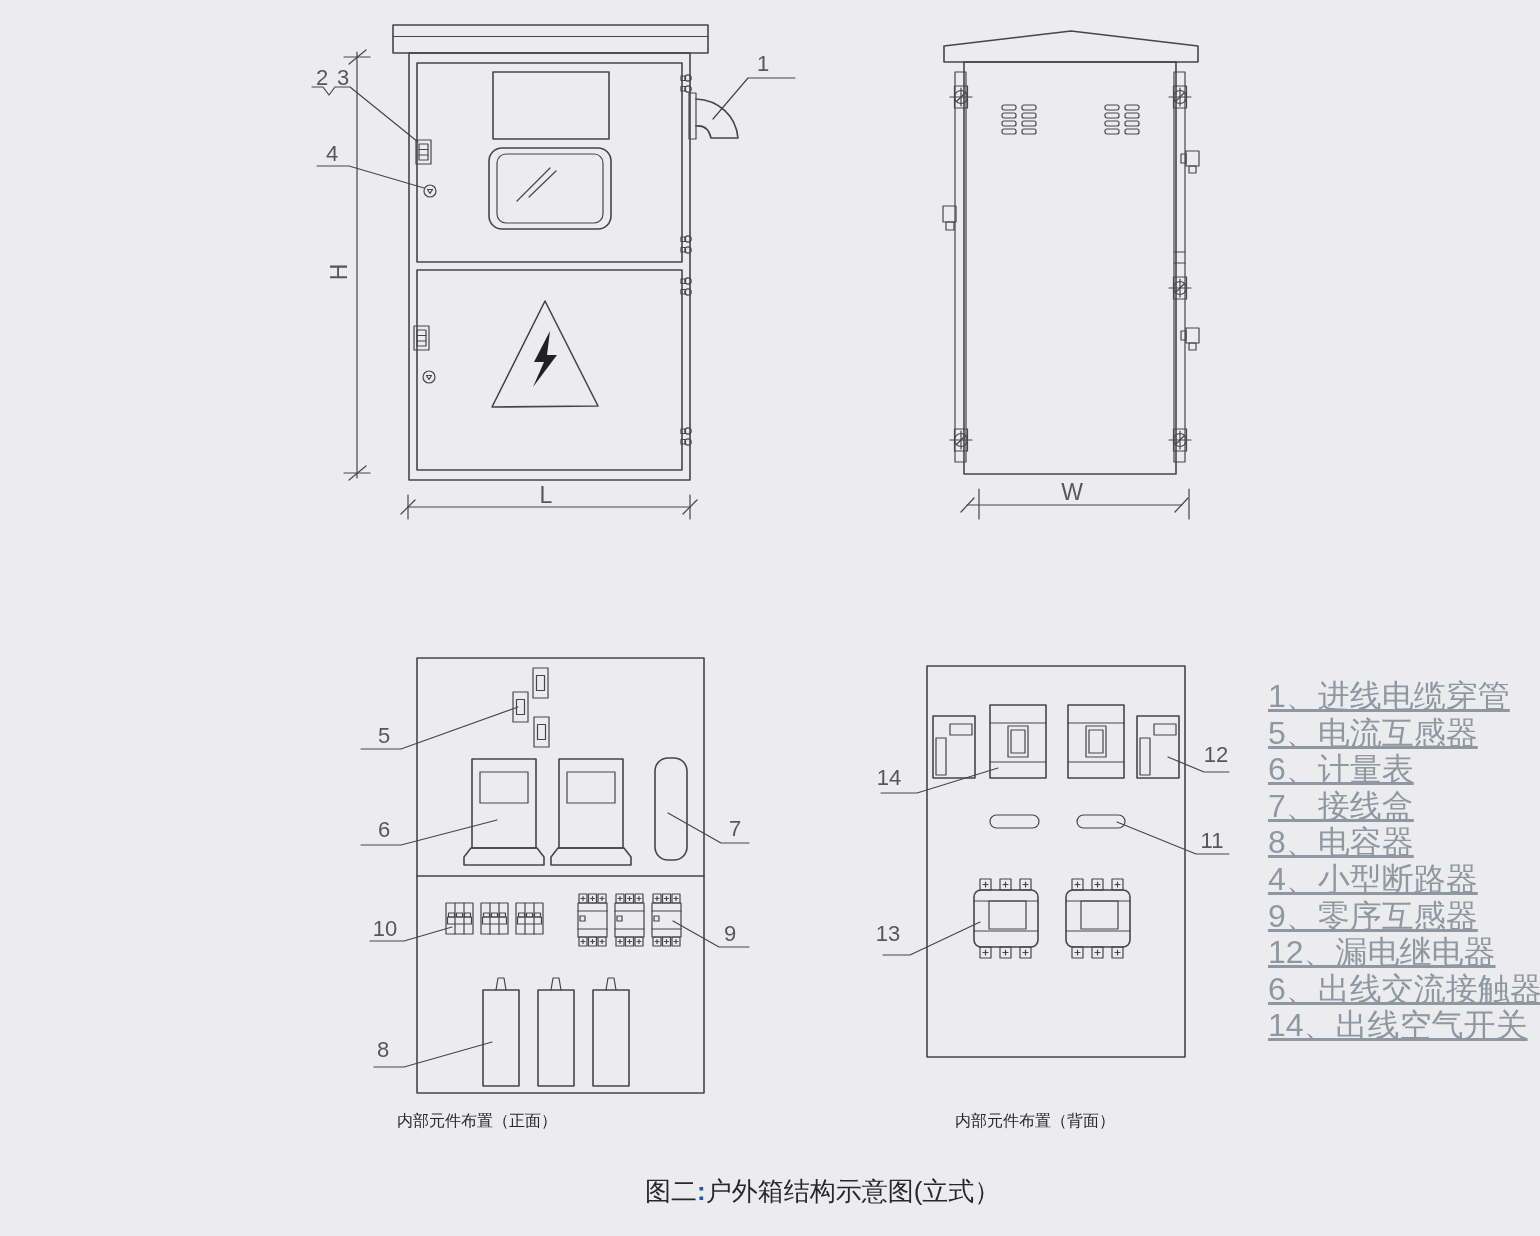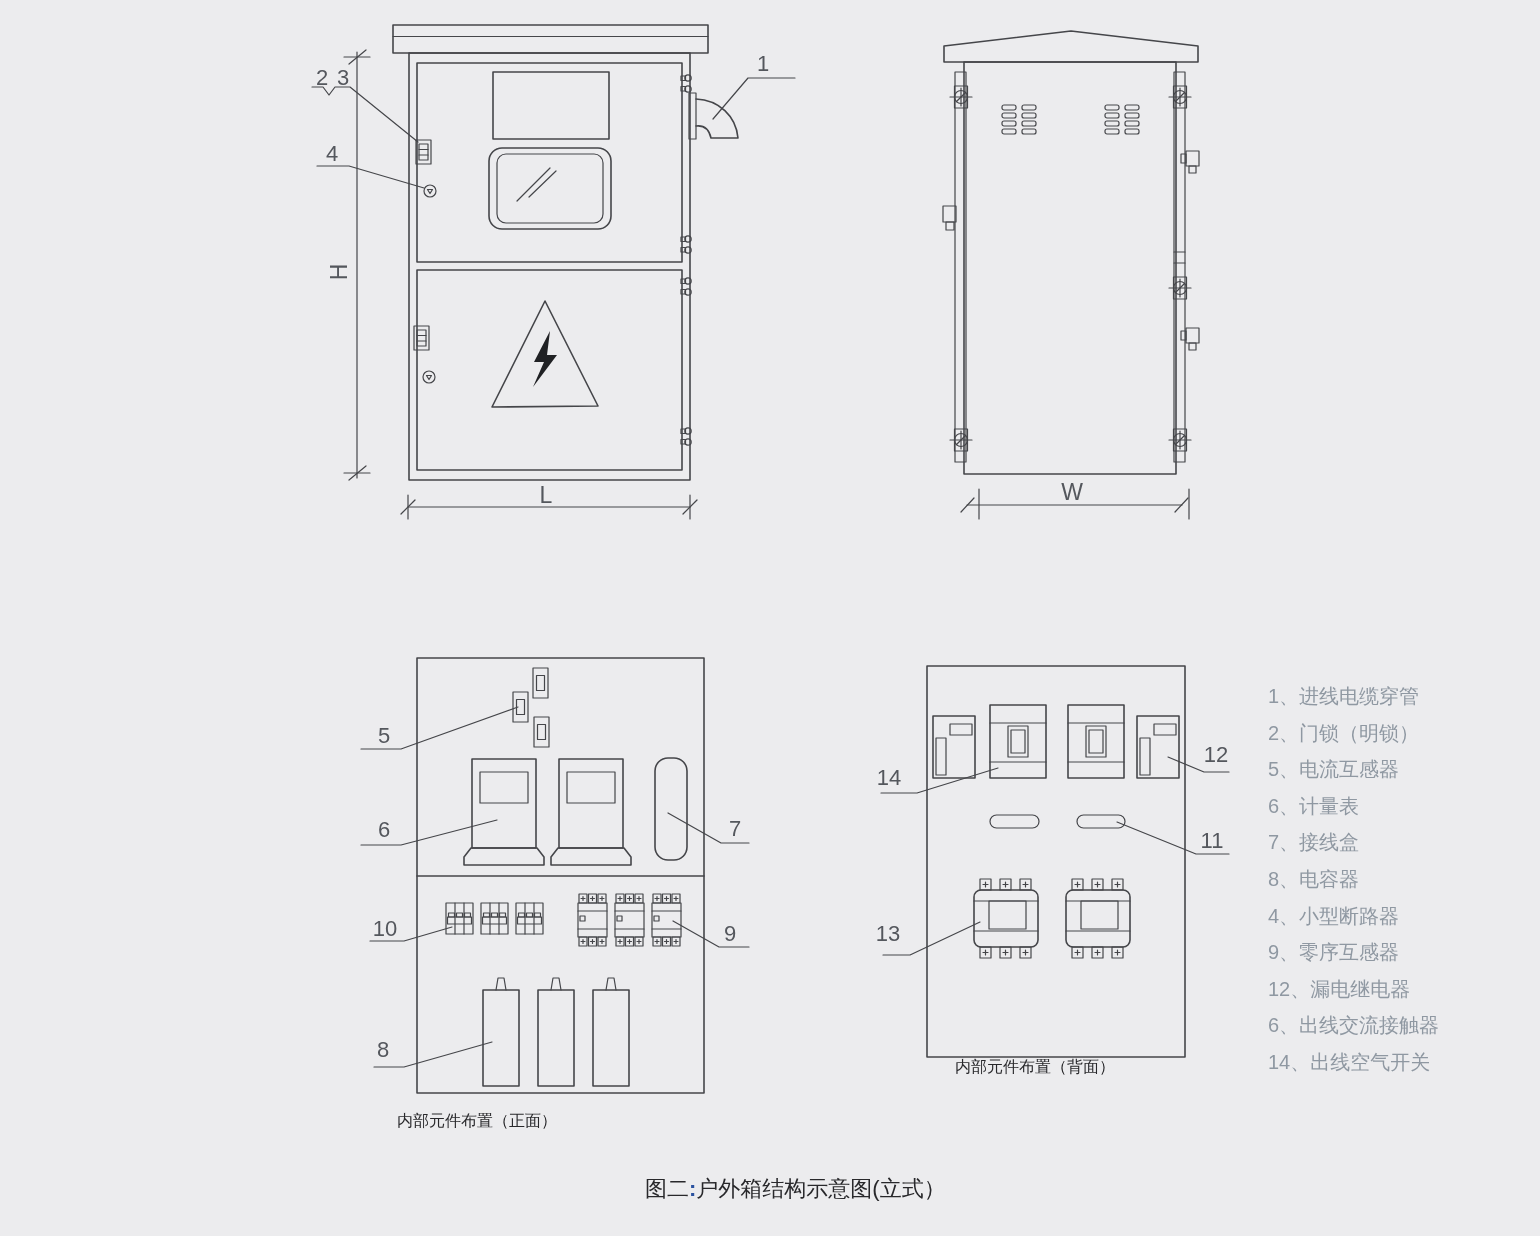--- a/index.html
+++ b/index.html
@@ -4,25 +4,25 @@
 <style>
   html,body{margin:0;padding:0;}
   body{font-family:"Liberation Sans","DejaVu Sans",sans-serif;background:#ececee;}
   .stage{position:relative;width:1540px;height:1236px;background:#ececee;overflow:hidden;}
   svg{position:absolute;left:0;top:0;}
   .ln{fill:none;stroke:#45464a;stroke-width:1.6;stroke-linecap:round;stroke-linejoin:round;}
   .thin{stroke-width:1.2;}
   .fillb{fill:#202124;stroke:none;}
   .callout{font-size:22px;fill:#54575d;}
   .dimlabel{font-size:23px;fill:#54575d;}
-  .legend{position:absolute;left:1268px;top:678px;width:270px;color:#8f98a2;font-size:20px;line-height:36.6px;white-space:nowrap;}
+  .legend{position:absolute;left:1268px;top:678px;width:270px;color:#8f98a2;font-size:32px;line-height:36.6px;white-space:nowrap;text-decoration:underline;}
   .caption{position:absolute;color:#28282b;font-size:16px;white-space:nowrap;}
   .cap-front{left:397px;top:1111px;}
-  .cap-rear{left:955px;top:1057px;}
-  .fig-caption{position:absolute;left:645px;top:1174px;color:#28282b;font-size:22px;white-space:nowrap;}
+  .cap-rear{left:955px;top:1111px;}
+  .fig-caption{position:absolute;left:645px;top:1174px;color:#28282b;font-size:26px;white-space:nowrap;}
   .fig-caption .colon{color:#2a52a0;font-weight:bold;}
 </style>
 </head>
 <body>
 
 <div class="stage">
 
 <svg width="1540" height="1236" viewBox="0 0 1540 1236">
   <defs>
     <g id="g-lock">
@@ -281,21 +281,20 @@
   </g>
 </svg>
 
 <div class="caption cap-front">内部元件布置（正面）</div>
 <div class="caption cap-rear">内部元件布置（背面）</div>
 
 <div class="fig-caption"><span>图二</span><span class="colon">:</span><span>户外箱结构示意图(立式）</span></div>
 
 <div class="legend">
   <div class="legend-item">1、进线电缆穿管</div>
-  <div class="legend-item">2、门锁（明锁）</div>
   <div class="legend-item">5、电流互感器</div>
   <div class="legend-item">6、计量表</div>
   <div class="legend-item">7、接线盒</div>
   <div class="legend-item">8、电容器</div>
   <div class="legend-item">4、小型断路器</div>
   <div class="legend-item">9、零序互感器</div>
   <div class="legend-item">12、漏电继电器</div>
   <div class="legend-item">6、出线交流接触器</div>
   <div class="legend-item">14、出线空气开关</div>
 </div>

